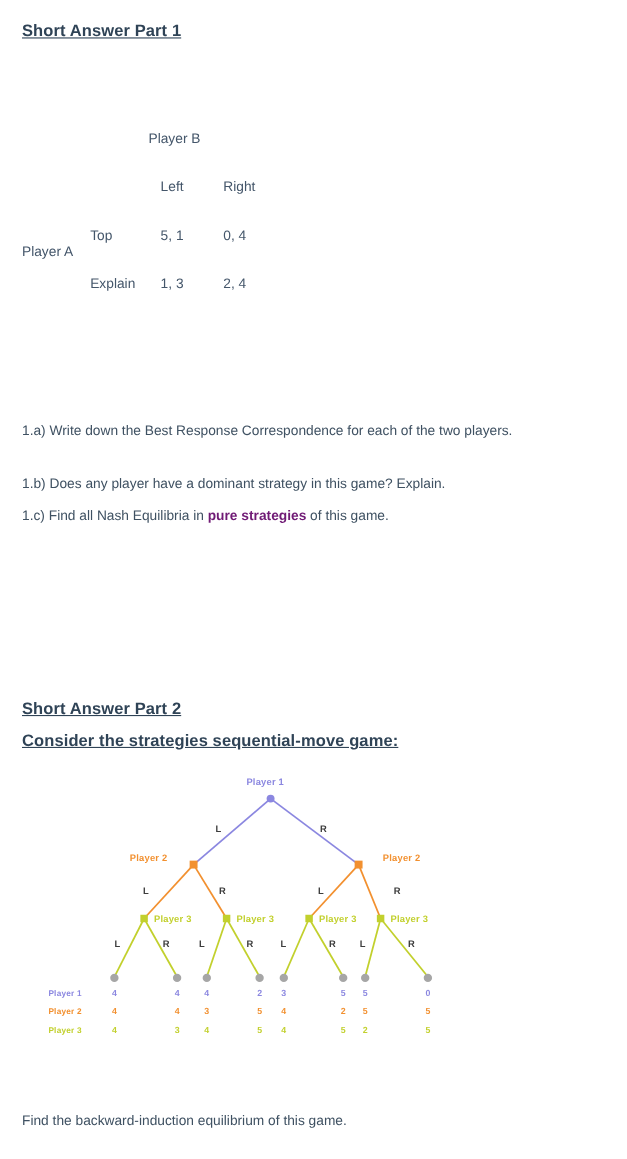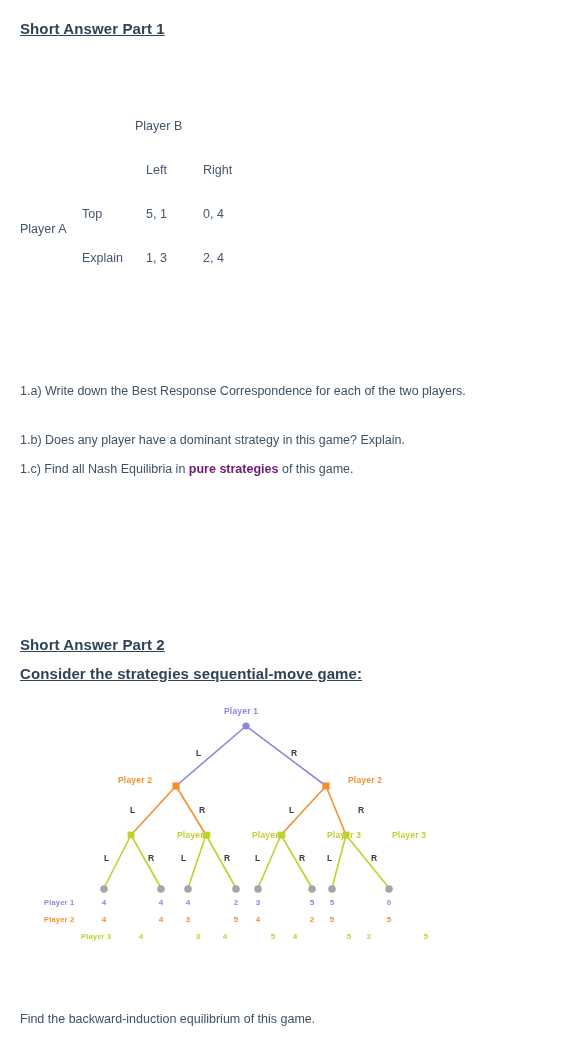--- a/index.html
+++ b/index.html
@@ -60,21 +60,21 @@
   .tree svg { display: block; }
   .tlabel {
     position: absolute;
     font-size: 8.5px;
     font-weight: bold;
     white-space: nowrap;
     letter-spacing: 0.2px;
   }
   .p1c { color: #8b87e0; }
   .p2c { color: #f2902f; }
-  .p3c { color: #c2d02d; margin-left: 37px; }
+  .p3c { color: #c2d02d; }
   .branch {
     position: absolute;
     font-size: 8.5px;
     font-weight: bold;
     color: #3c3c3c;
     white-space: nowrap;
   }
   .prow {
     position: absolute;
     font-size: 7.5px;

